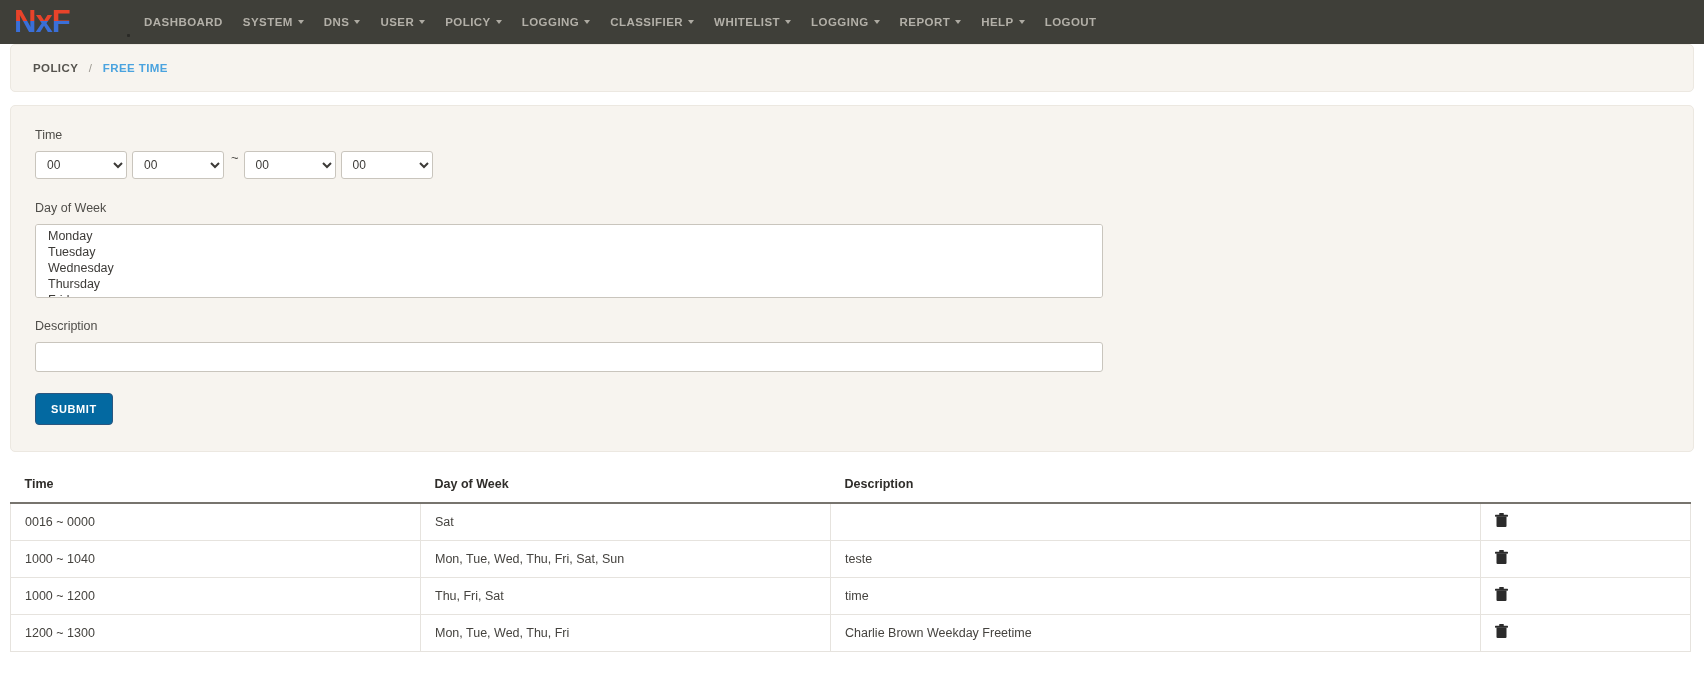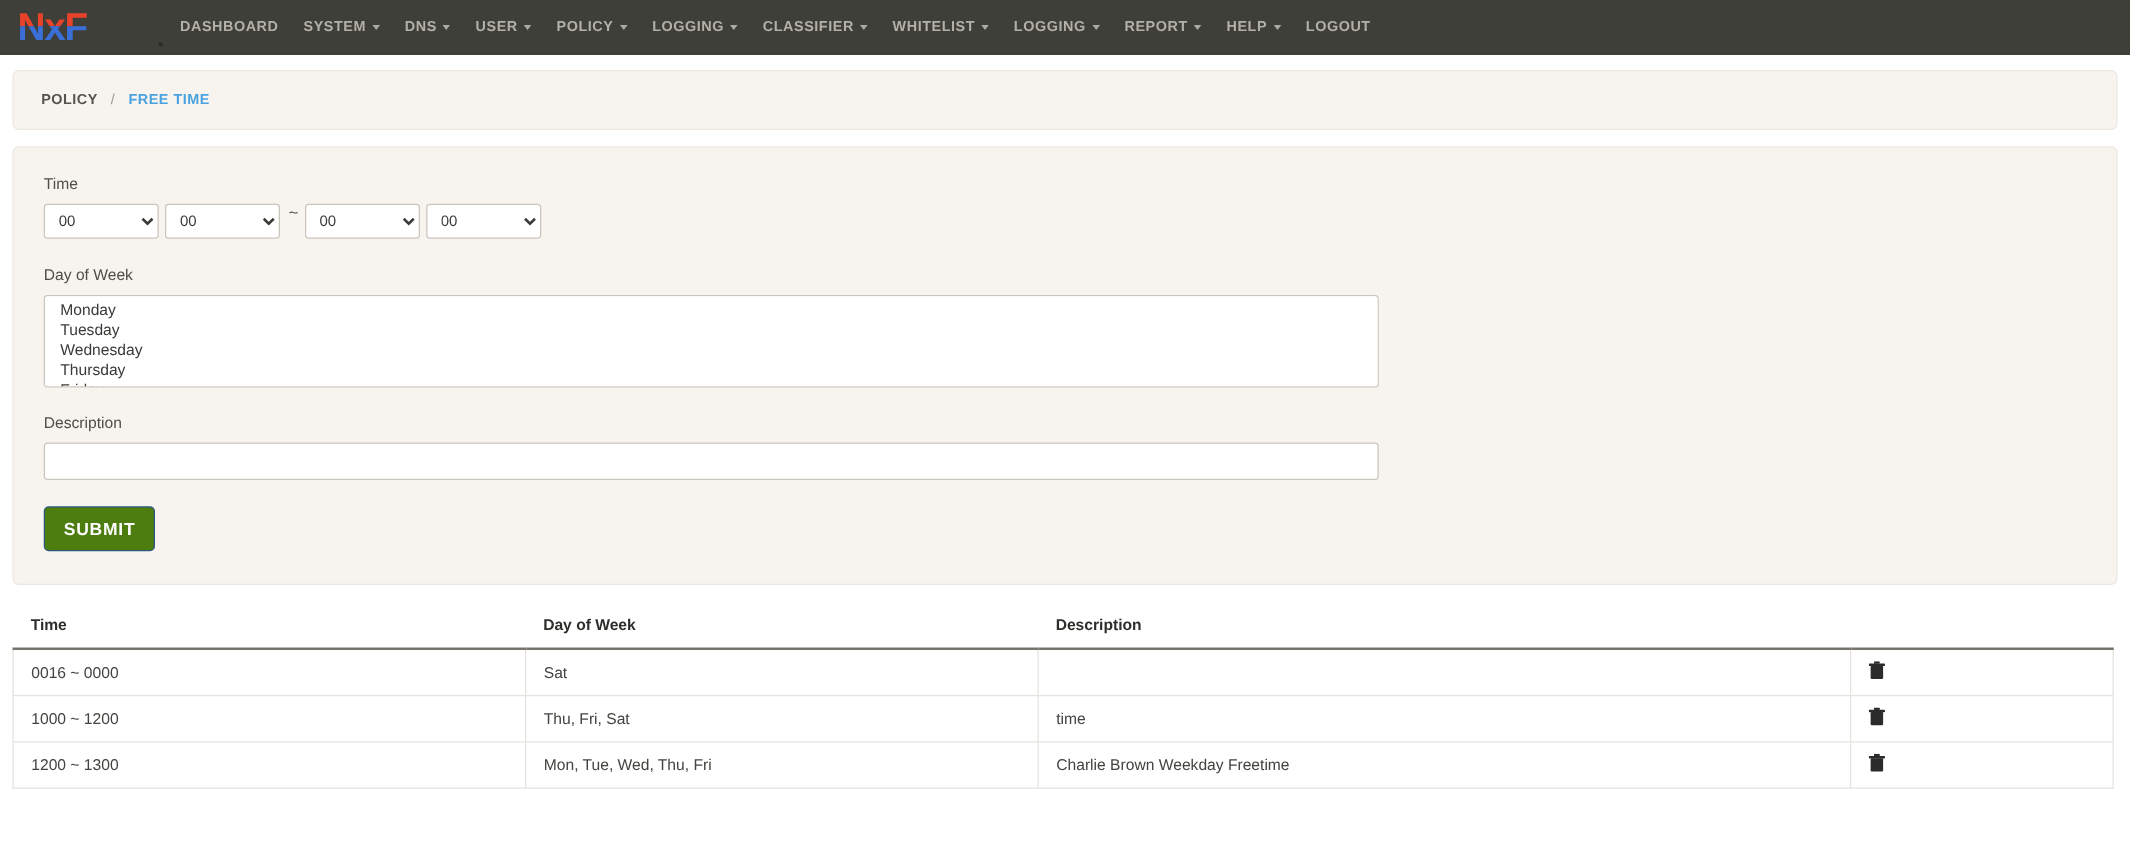--- a/index.html
+++ b/index.html
@@ -69,21 +69,21 @@
     padding: 0;
   }
   .card {
     background: #f7f4ef;
     border: 1px solid #ece8e1;
     border-radius: 5px;
     margin: 12px 10px 0 10px;
   }
   .breadcrumb-card {
     padding: 17px 22px;
-    margin-top: 12px;
+    margin-top: 0;
   }
   .bc {
     font-size: 11.5px;
     font-weight: 700;
     letter-spacing: .4px;
     color: #55534e;
   }
   .bc .sep { color: #9b9890; margin: 0 7px; font-weight: 400; }
   .bc a { color: #4aa3df; text-decoration: none; cursor: pointer; }
 
@@ -150,24 +150,24 @@
     background: #ffffff;
     border: 1px solid #c9c5bd;
     border-radius: 3px;
     padding: 4px 9px;
   }
   .submit-row {
     display: flex;
     align-items: center;
   }
   button.submit {
-    background: #4d7c0f;
+    background: #0369a1;
     border: 1px solid #2b567f;
     color: #ffffff;
-    font-size: 14px;
+    font-size: 11px;
     font-weight: 700;
     letter-spacing: .6px;
     font-family: "Liberation Sans", sans-serif;
     padding: 9px 15px;
     border-radius: 4px;
     cursor: pointer;
   }
   .watermark {
     margin-left: 318px;
     font-size: 23px;
@@ -358,20 +358,34 @@
           <th>Day of Week</th>
           <th>Description</th>
           <th></th>
         </tr>
       </thead>
       <tbody>
         <tr>
           <td>0016 ~ 0000</td>
           <td>Sat</td>
           <td></td>
+          <td>
+            <span class="trash">
+              <svg width="13" height="15" viewBox="0 0 13 15">
+                  <rect x="1.5" y="3.6" width="10" height="10.5" rx="1" fill="#2b2b2b"></rect>
+                  <rect x="0" y="1.8" width="13" height="1.9" rx=".6" fill="#2b2b2b"></rect>
+                  <rect x="4.2" y="0" width="4.6" height="2" rx=".6" fill="#2b2b2b"></rect>
+                </svg>
+            </span>
+          </td>
+        </tr>
+        <tr>
+          <td>1000 ~ 1040</td>
+          <td>Mon, Tue, Wed, Thu, Fri, Sat, Sun</td>
+          <td>teste</td>
           <td>
             <span class="trash">
               <svg width="13" height="15" viewBox="0 0 13 15">
                   <rect x="1.5" y="3.6" width="10" height="10.5" rx="1" fill="#2b2b2b"></rect>
                   <rect x="0" y="1.8" width="13" height="1.9" rx=".6" fill="#2b2b2b"></rect>
                   <rect x="4.2" y="0" width="4.6" height="2" rx=".6" fill="#2b2b2b"></rect>
                 </svg>
             </span>
           </td>
         </tr>

